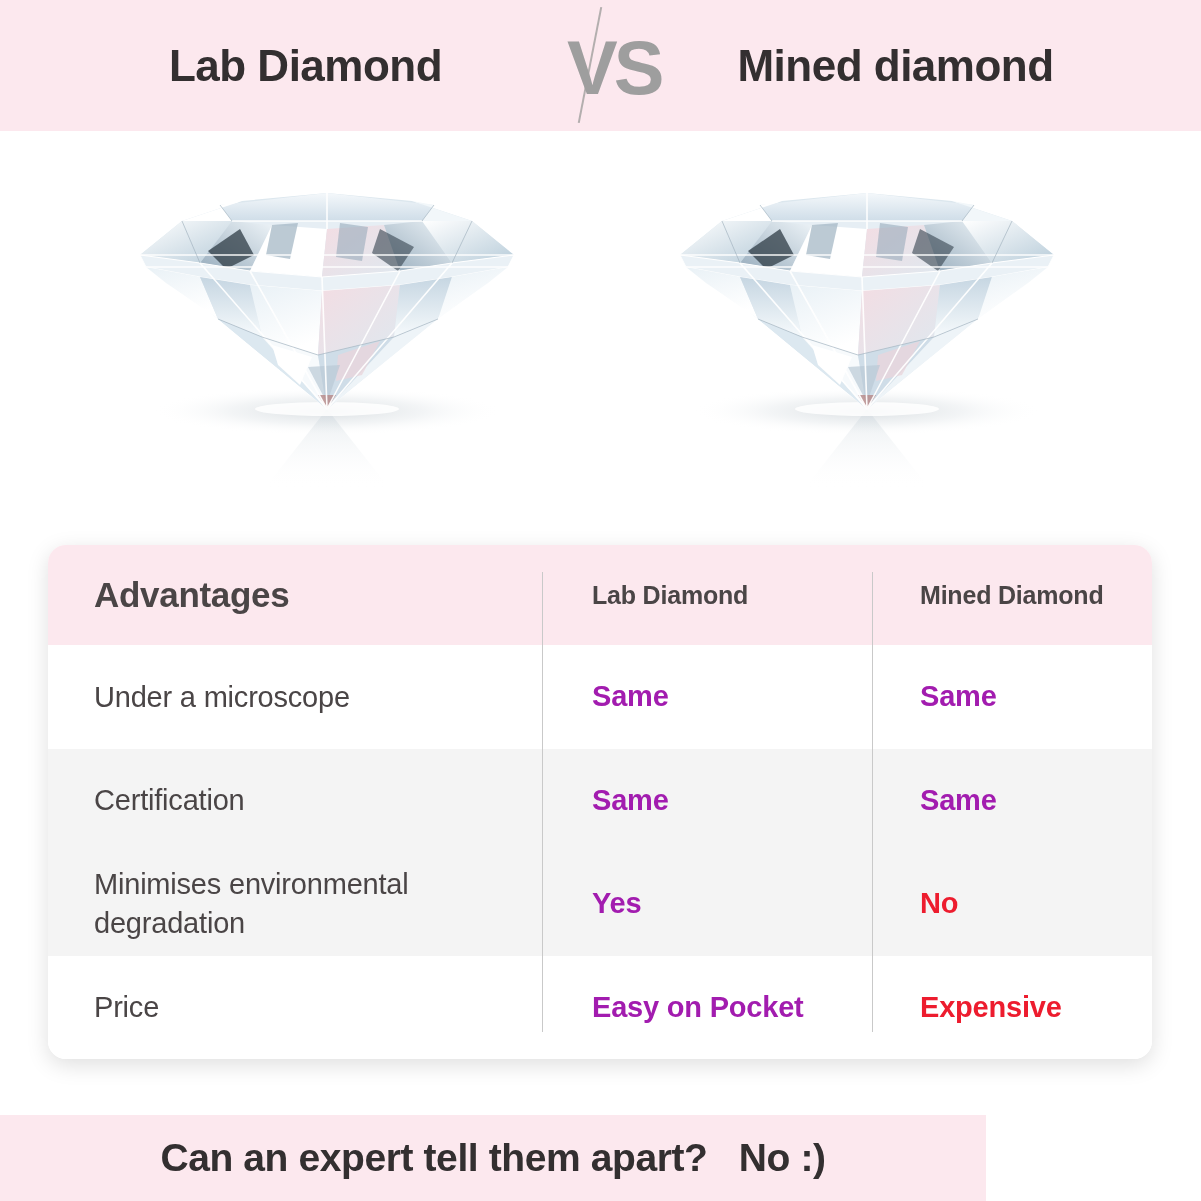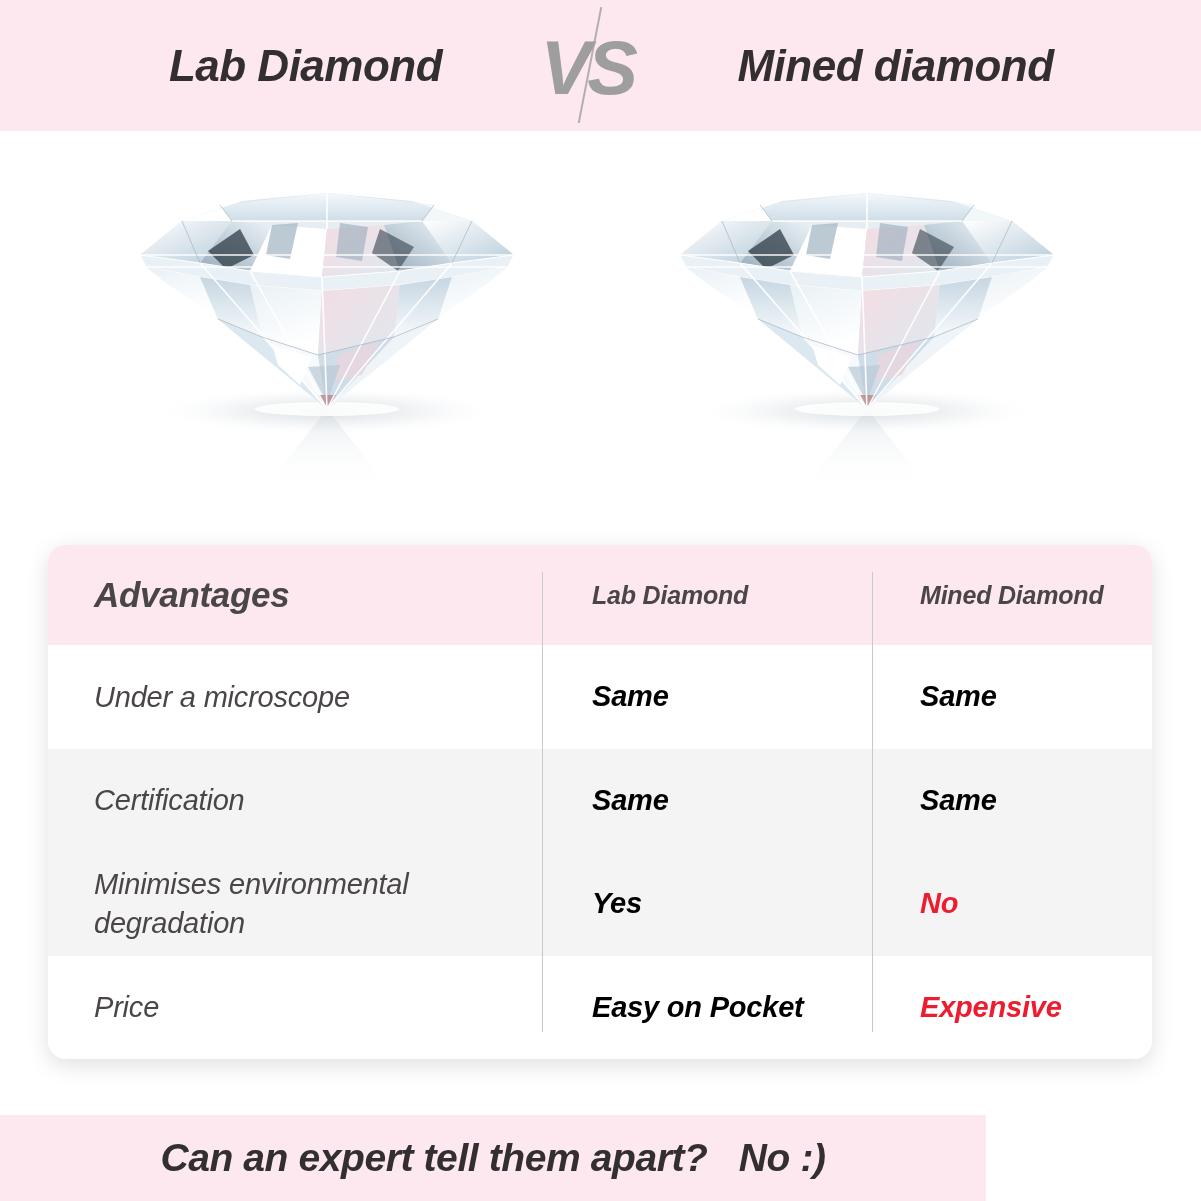--- a/index.html
+++ b/index.html
@@ -8,21 +8,20 @@
     width:1201px; height:1201px;
     background:#ffffff;
     font-family:"Liberation Sans", sans-serif;
     overflow:hidden;
   }
 
   .page {
     position:relative;
     width:1201px; height:1201px;
     background:#ffffff;
-    font-style:italic;
   }
 
   
   .header-band {
     position:absolute; left:0; top:0;
     width:1201px; height:131px;
     background:#fce8ee;
     display:flex; align-items:center; justify-content:center;
   }
   .header-title {
@@ -31,21 +30,21 @@
     color:#332f30;
     letter-spacing:-0.5px;
     white-space:nowrap;
   }
   .header-title.left  { width:470px; text-align:center; }
   .header-title.right { width:470px; text-align:center; }
 
   .vs-wrap {
     position:relative;
     width:120px; height:131px;
-    display:flex; align-items:center; justify-content:flex-start;
+    display:flex; align-items:center; justify-content:flex-end;
   }
   .vs-text {
     font-size:76px;
     font-weight:bold;
     color:#9e9e9e;
     letter-spacing:-4px;
     line-height:1;
     transform:translateY(2px);
   }
   .vs-slash {
@@ -110,21 +109,21 @@
     letter-spacing:-0.2px; white-space:nowrap;
   }
   .row-label {
     font-size:29px; color:#4a4546; line-height:1.32;
     letter-spacing:-0.2px;
   }
   .val {
     font-size:29px; font-weight:bold; letter-spacing:-0.2px;
     white-space:nowrap;
   }
-  .val.good { color:#000000; }
+  .val.good { color:#a21caf; }
   .val.bad  { color:#ed1c2e; }
 
   
   .divider {
     position:absolute;
     top:27px;
     width:1px;
     height:460px;
     background:#c9c9c9;
     z-index:5;

